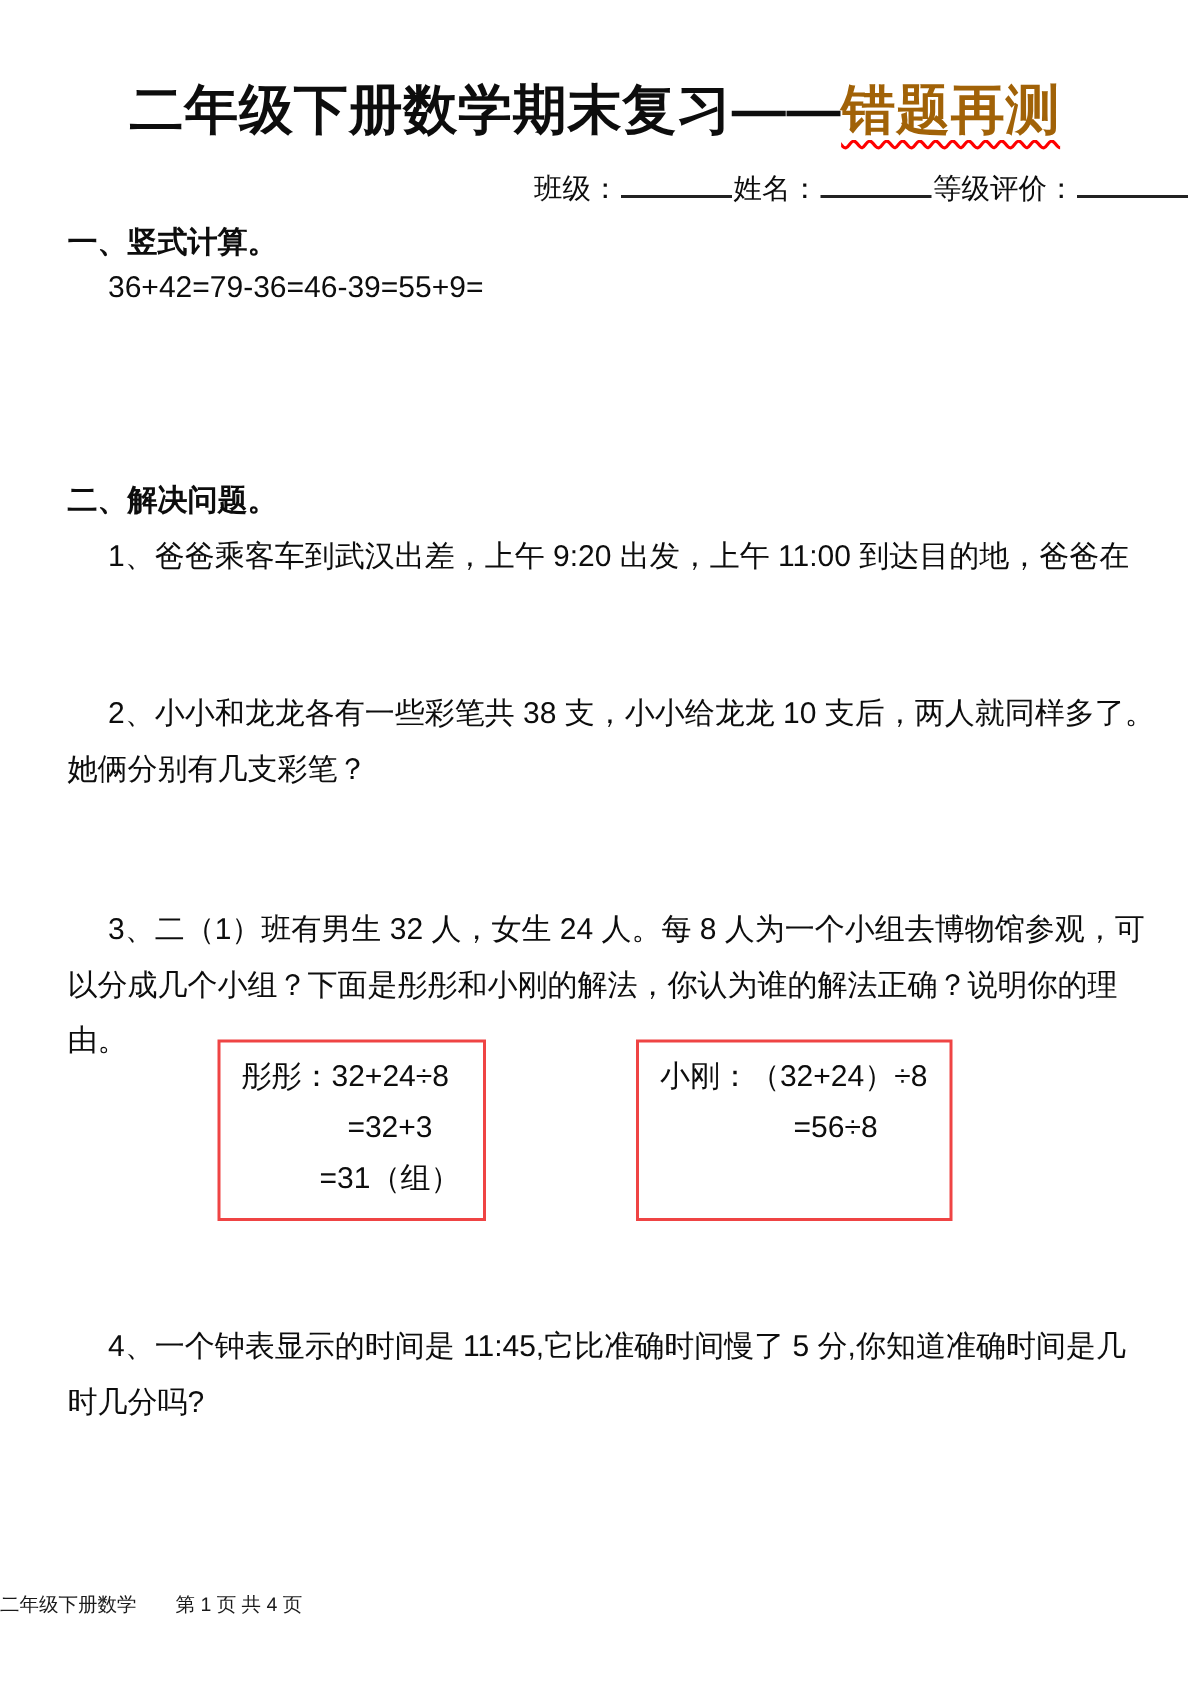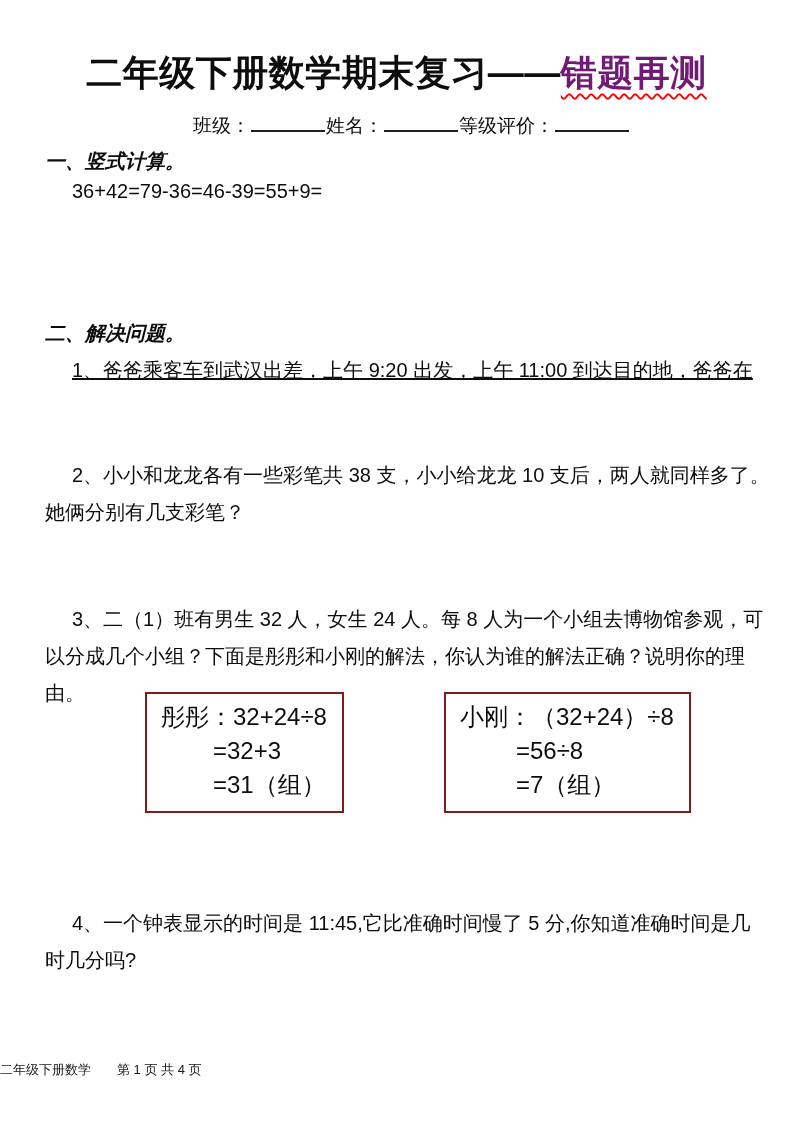--- a/index.html
+++ b/index.html
@@ -17,80 +17,79 @@
     margin: 0;
     padding-top: 50px;
     text-align: center;
     font-size: 36px;
     line-height: 45px;
     font-weight: bold;
     letter-spacing: 0.5px;
     white-space: nowrap;
   }
   .title .red {
-    color: #701a75;
+    color: #a16207;
     text-decoration-line: underline;
     text-decoration-style: wavy;
     text-decoration-color: #fe0000;
     text-decoration-thickness: 2px;
     text-underline-offset: 8px;
   }
   .info-line {
     margin-top: 16px;
-    text-align: center;
+    text-align: right;
     text-indent: 30px;
     font-size: 19px;
     line-height: 26px;
     font-family: "Liberation Serif", "DejaVu Serif", serif;
   }
   .blank {
     display: inline-block;
     width: 74px;
     height: 19px;
     border-bottom: 2px solid #222;
     vertical-align: baseline;
     margin: 0 1px;
   }
   .content { padding: 0 45px; }
   .sec-heading {
     margin-top: 10px;
     font-size: 20px;
     line-height: 24px;
     font-weight: bold;
-    font-style: italic;
   }
   .calc-row {
     display: flex;
     justify-content: flex-start;
     margin: 6px 46px 0 27px;
     font-size: 20px;
     line-height: 24px;
   }
   .sec-heading.second { margin-top: 118px; }
   .q { font-size: 20px; line-height: 37px; }
   .q .line { white-space: nowrap; }
   .q .first { padding-left: 27px; }
-  .q1 { margin-top: 7px; text-decoration: underline; }
+  .q1 { margin-top: 7px; }
   .q2 { margin-top: 68px; }
   .q3 { margin-top: 70px; }
-  .q4 { margin-top: 92px; }
+  .q4 { margin-top: 66px; }
   .boxes-row {
     display: flex;
     margin-top: -20px;
     margin-left: 100px;
   }
   .box {
-    border: 2px solid #7f1d1d;
+    border: 2px solid #ef4444;
     padding: 6px 15px 9px 14px;
-    font-size: 24px;
+    font-size: 20px;
     line-height: 34px;
     white-space: nowrap;
     background: #fff;
   }
-  .box .indent { padding-left: 52px; }
+  .box .indent { padding-left: 52px; text-align: center; }
   .box.right { margin-left: 100px; }
   .box.right .indent { padding-left: 56px; }
   .footer {
     position: absolute;
     left: 0;
     bottom: 44px;
     width: 100%;
     text-align: left;
     font-size: 13px;
     line-height: 17px;
@@ -139,21 +138,20 @@
 
     <div class="boxes-row">
       <div class="box">
         <div>彤彤：32+24÷8</div>
         <div class="indent">=32+3</div>
         <div class="indent">=31（组）</div>
       </div>
       <div class="box right">
         <div>小刚：（32+24）÷8</div>
         <div class="indent">=56÷8</div>
-        <div class="indent">=7（组）</div>
       </div>
     </div>
 
     <div class="q q4">
       <div class="line first">4、一个钟表显示的时间是 11:45,它比准确时间慢了 5 分,你知道准确时间是几</div>
       <div class="line">时几分吗?</div>
     </div>
 
   </div>
 

